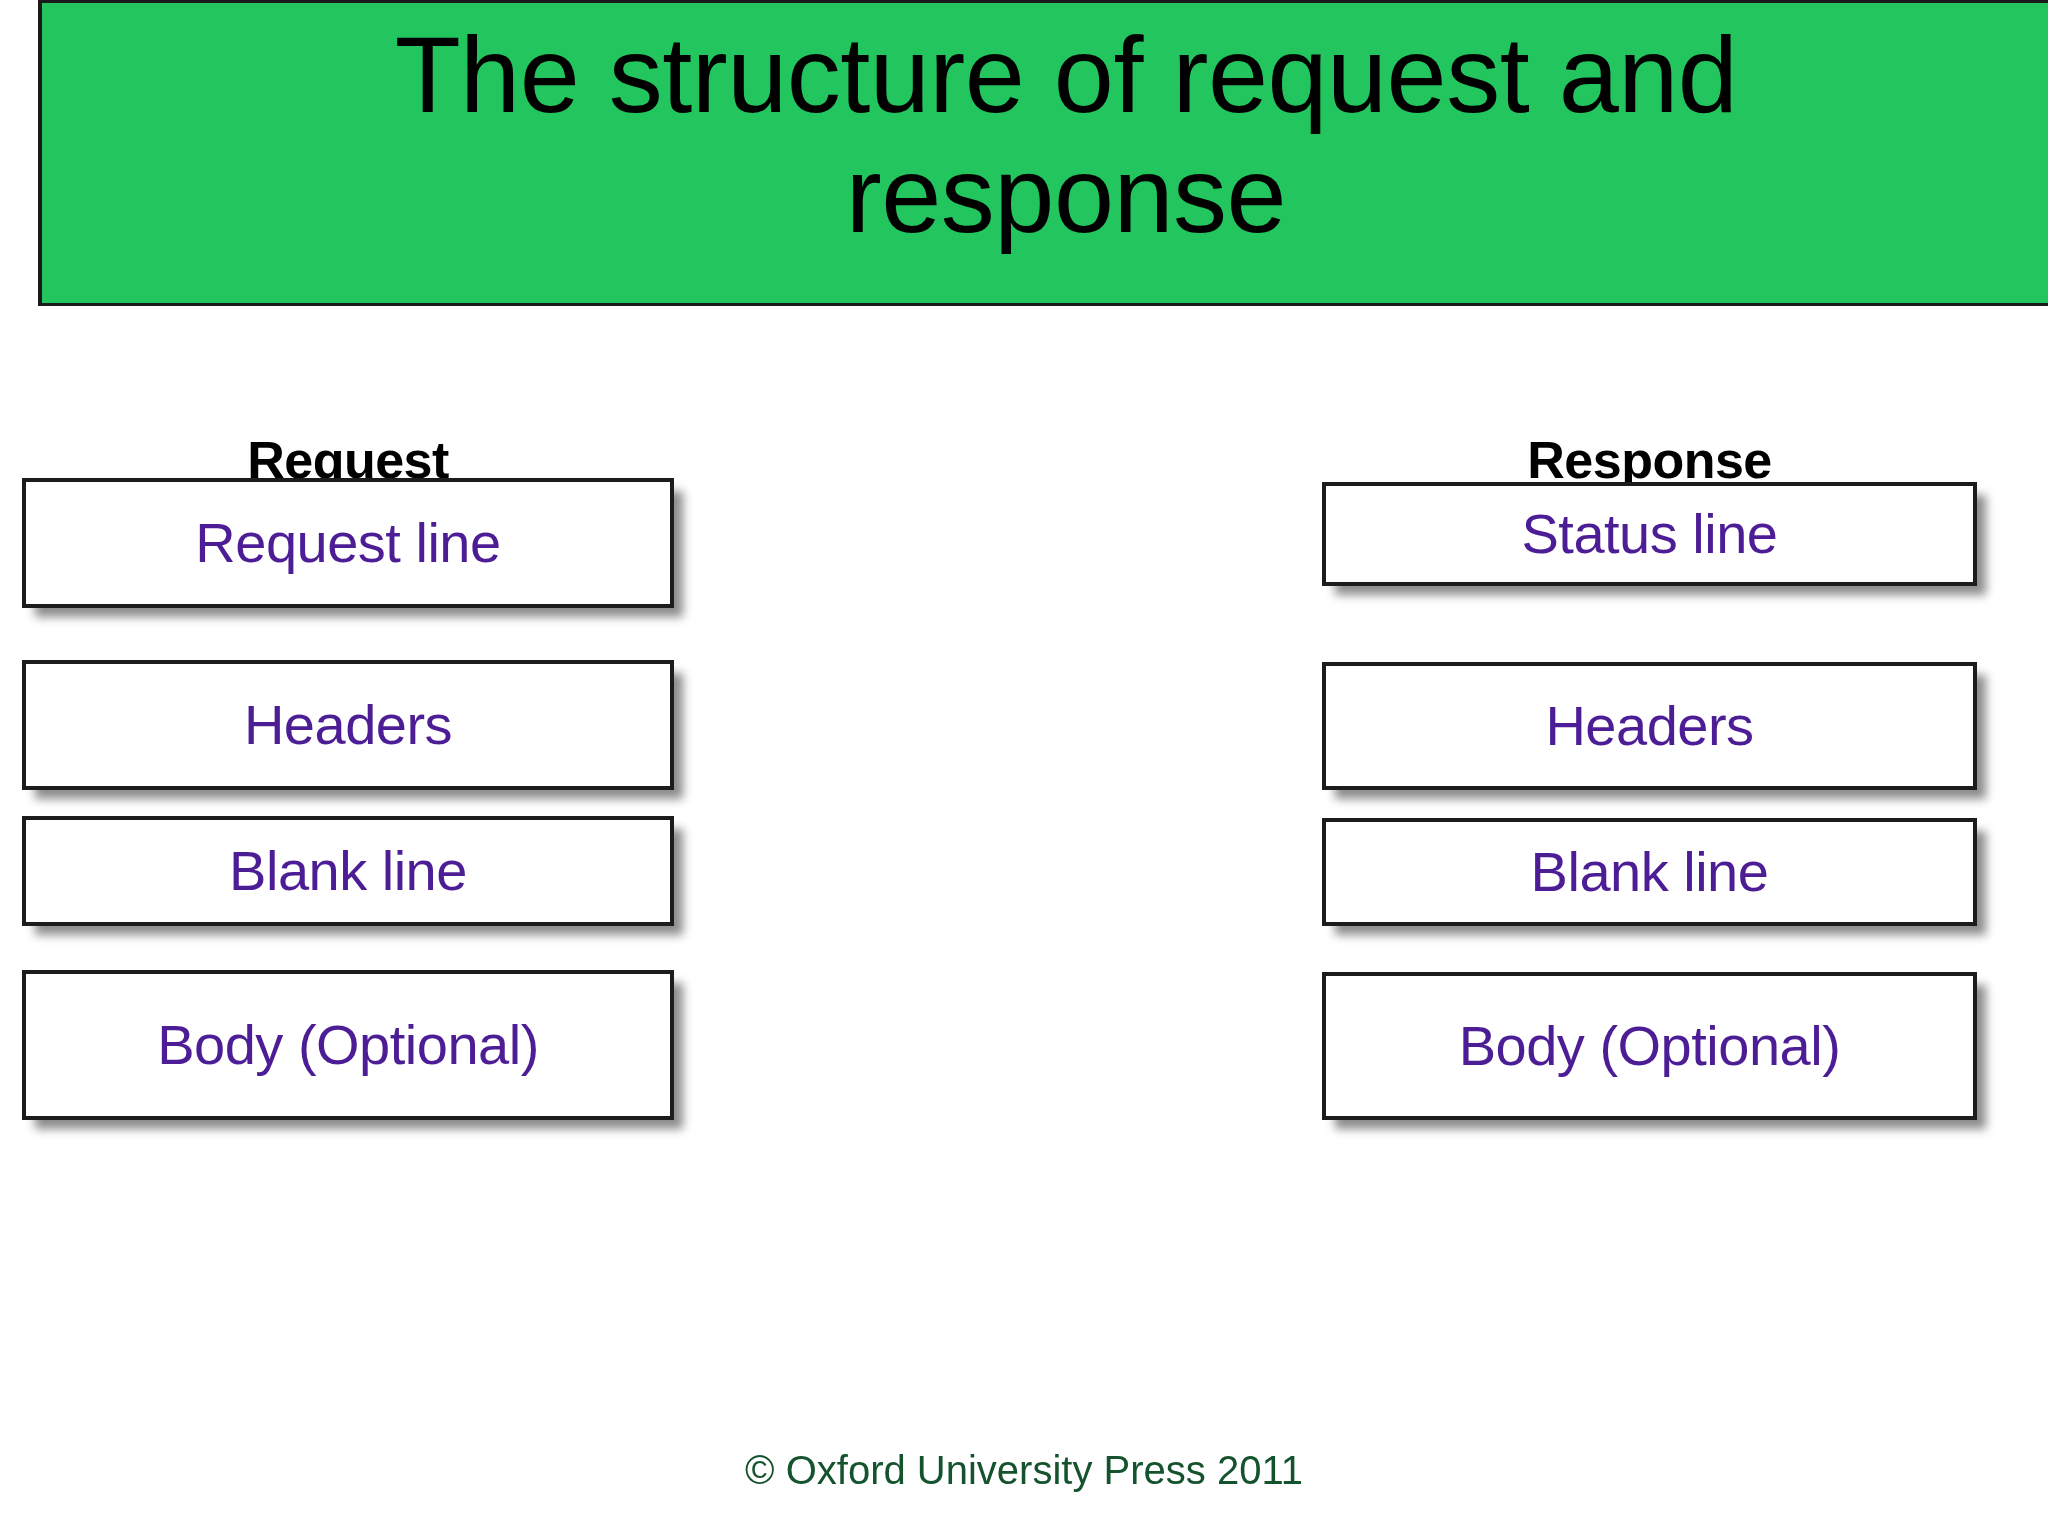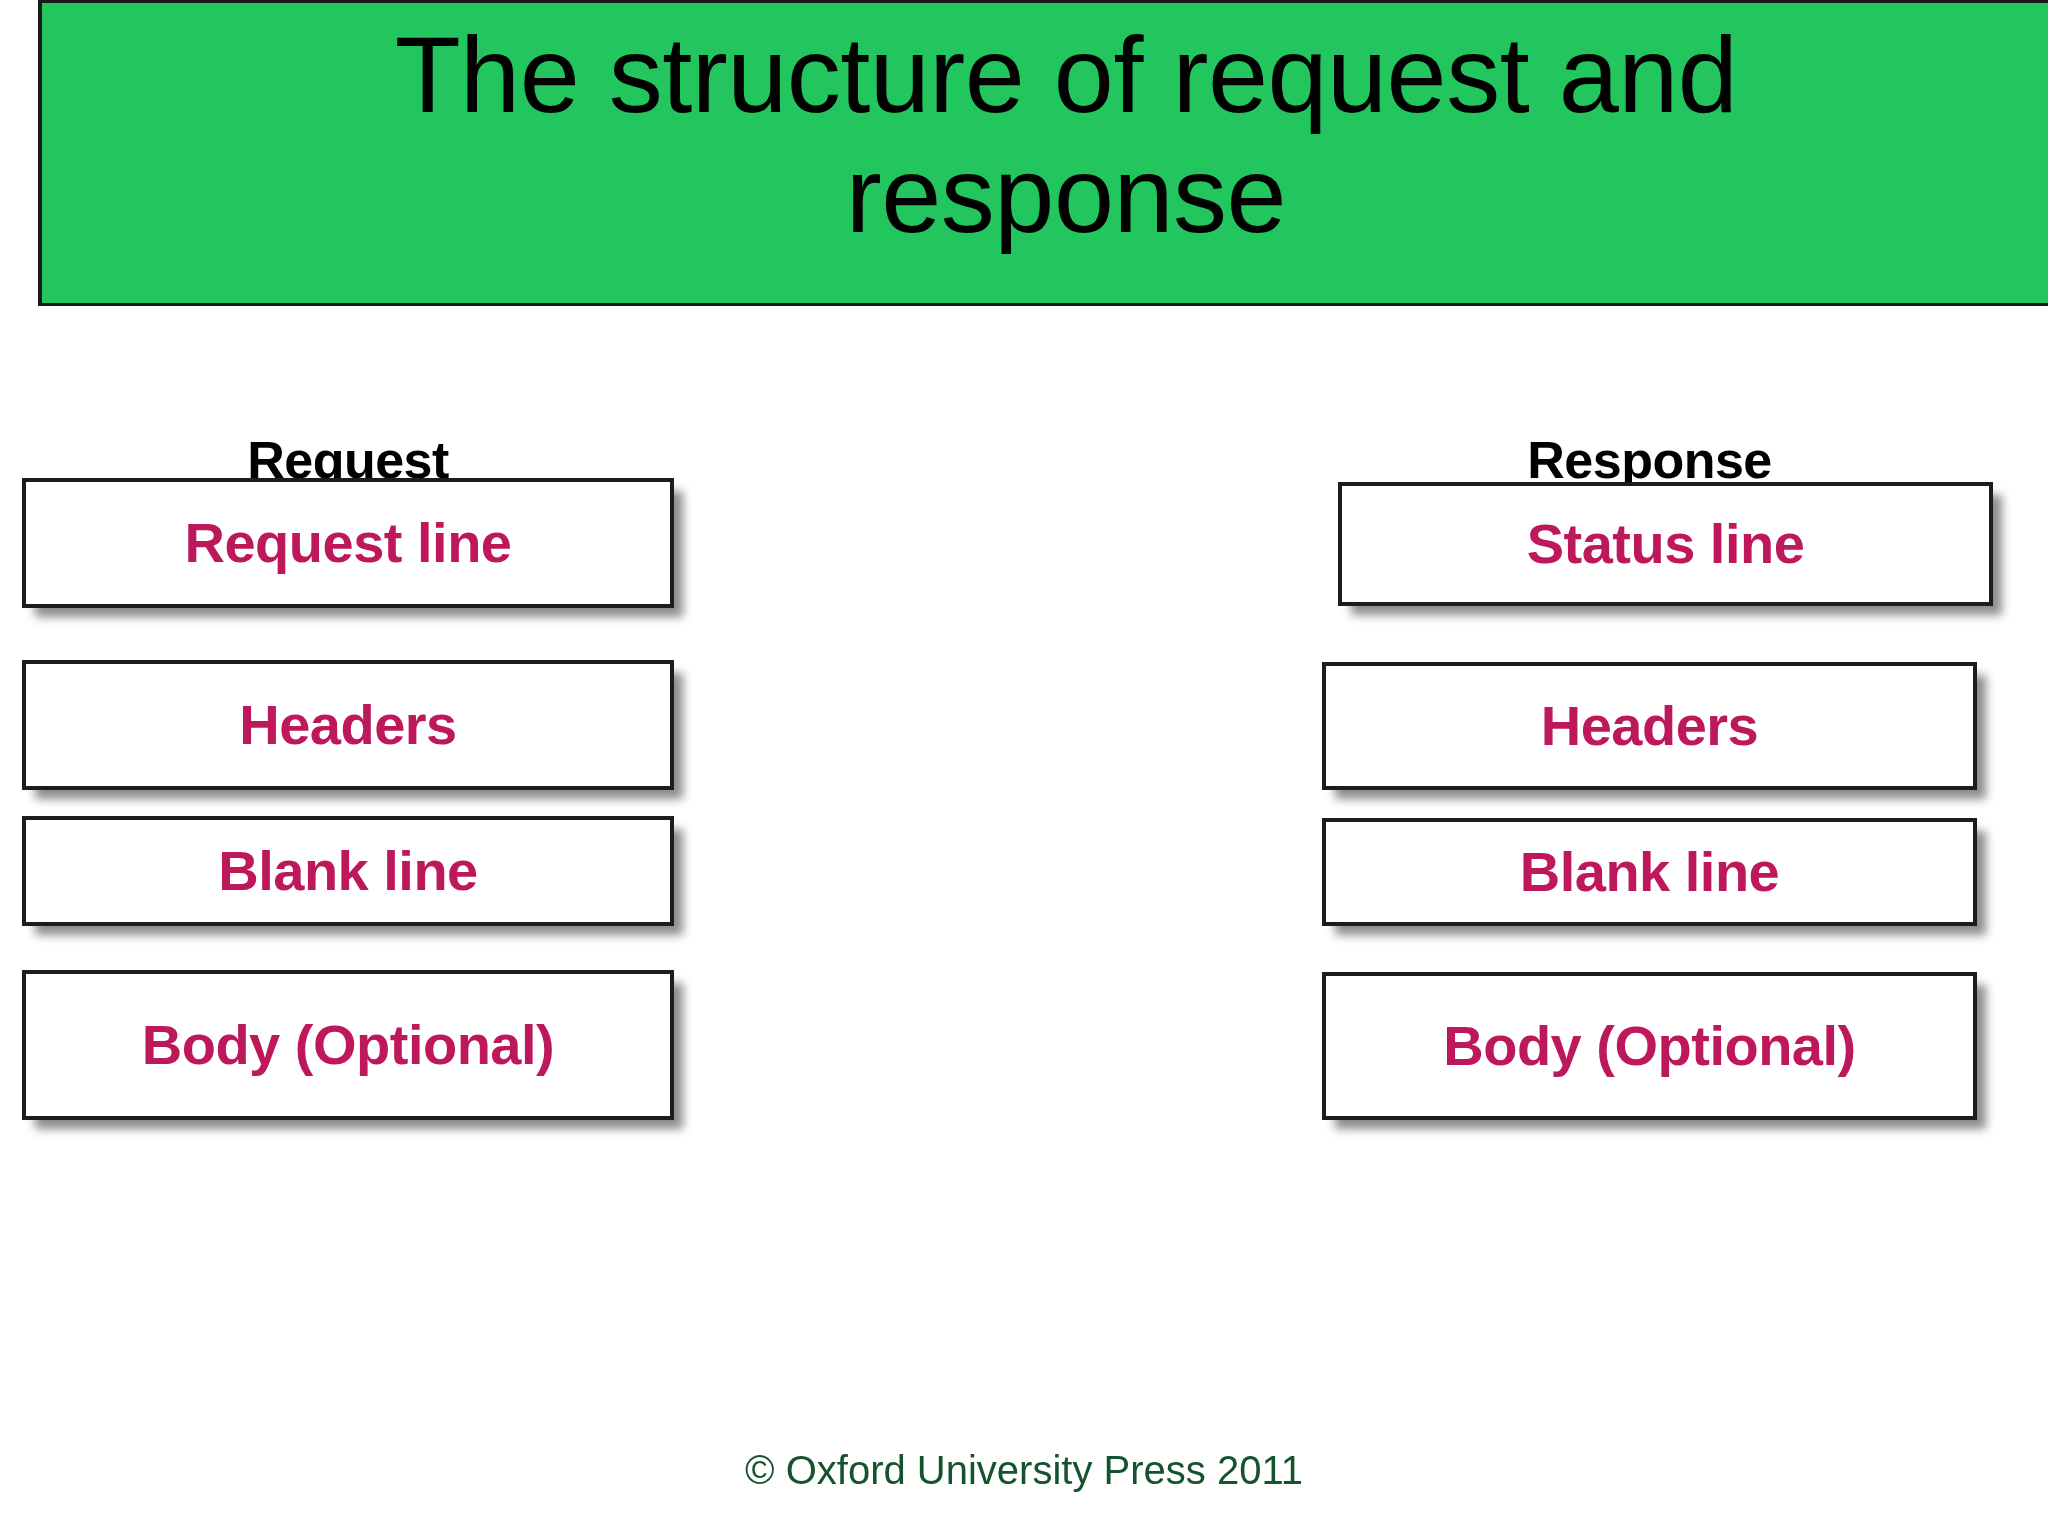--- a/index.html
+++ b/index.html
@@ -85,35 +85,35 @@
     background: #ffffff;
     border: 4px solid #1c1c1c;
     box-shadow: 11px 11px 9px -2px rgba(0,0,0,0.45);
     display: flex;
     align-items: center;
     justify-content: center;
   }
   .seg-label {
     font-family: "Liberation Sans", sans-serif;
     font-size: 56px;
-    font-weight: 700;
-    color: #be185d;
+    font-weight: 400;
+    color: #4c1d95;
     line-height: 62px;
     letter-spacing: -0.5px;
     white-space: nowrap;
   }
 
   
   .seg-0 { top: 478px;  height: 130px; }
   .seg-1 { top: 660px;  height: 130px; }
   .seg-2 { top: 816px;  height: 110px; }
   .seg-3 { top: 970px;  height: 150px; }
 
   
-  #column-response .seg-0 { top: 482px; height: 124px; margin-left: 16px; }
+  #column-response .seg-0 { top: 482px; height: 104px; }
   #column-response .seg-1 { top: 662px; height: 128px; }
   #column-response .seg-2 { top: 818px; height: 108px; }
   #column-response .seg-3 { top: 972px; height: 148px; }
 
   
   #footer {
     position: absolute;
     left: 0;
     top: 1448px;
     width: 2048px;

